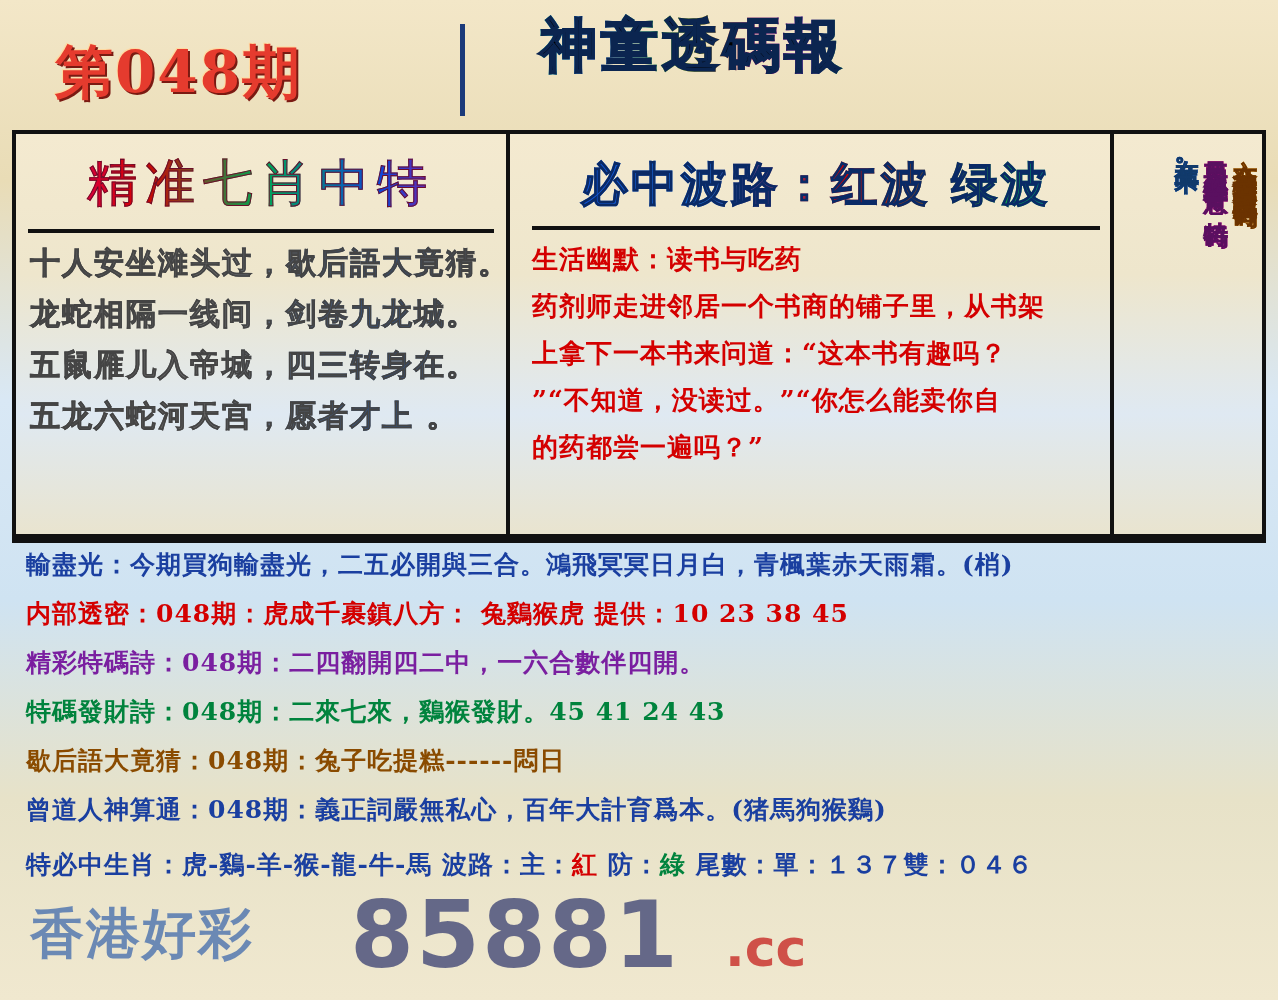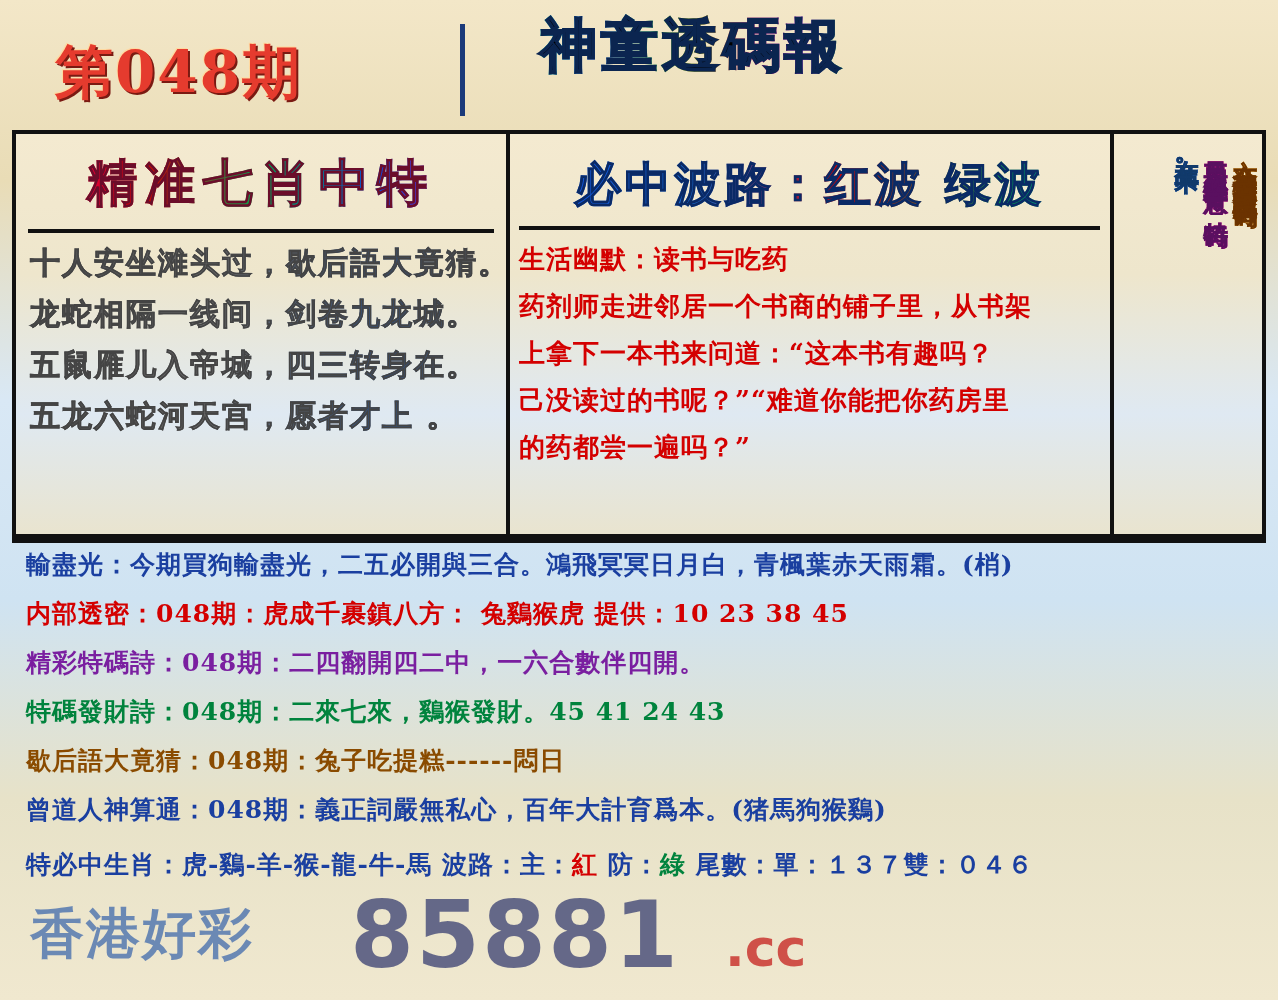--- a/index.html
+++ b/index.html
@@ -61,21 +61,21 @@
     border:4px solid #111;
     box-sizing:border-box;
     background:linear-gradient(180deg,#f4ead0 0%,#eee6cc 35%,#dfe9f2 70%,#e9e4cf 100%);
     display:flex;
   }
   .vline { width:4px; background:#111; }
   
   #col-left { width:490px; position:relative; padding:6px 8px 0 8px; box-sizing:border-box; }
   #left-title {
     font-family:"DejaVu Serif", serif;
-    font-weight:bold;
+    font-weight:normal;
     font-size:50px;
     letter-spacing:8px;
     text-align:center;
     margin-top:10px;
     background:linear-gradient(90deg,#e2007a 0%,#d40000 25%,#00a651 50%,#0d47d9 75%,#e2007a 100%);
     -webkit-background-clip:text; background-clip:text; color:transparent;
     -webkit-text-stroke:1px #6b0d2a;
   }
   #left-zodiac {
     font-family:"DejaVu Serif", serif;
@@ -95,21 +95,21 @@
     font-size:30px;
     letter-spacing:2px;
     margin:10px 0 0 6px;
     color:#3a3a3a;
     background:linear-gradient(90deg,#4a4a4a 0%,#6d6d6d 40%,#2f4f7f 75%,#555 100%);
     -webkit-background-clip:text; background-clip:text; color:transparent;
     -webkit-text-stroke:0.6px #444;
     white-space:nowrap;
   }
   
-  #col-mid { width:610px; position:relative; padding:6px 8px 0 7px; box-sizing:border-box; }
+  #col-mid { width:610px; position:relative; padding:6px 8px 0 20px; box-sizing:border-box; }
   #mid-title {
     font-family:"DejaVu Serif", serif;
     font-weight:bold;
     font-size:46px;
     letter-spacing:4px;
     text-align:center;
     margin-top:14px;
     background:linear-gradient(90deg,#0d47d9 0%,#1a6fd4 30%,#d40000 55%,#00a651 85%,#0d47d9 100%);
     -webkit-background-clip:text; background-clip:text; color:transparent;
     -webkit-text-stroke:1.2px #0a2a66;
@@ -227,21 +227,21 @@
     </div>
 
     <div class="vline"></div>
 
     <div id="col-mid">
       <div id="mid-title">必中波路：红波 绿波</div>
       <div id="mid-rule"></div>
       <div class="joke-line first">生活幽默：读书与吃药</div>
       <div class="joke-line">药剂师走进邻居一个书商的铺子里，从书架</div>
       <div class="joke-line">上拿下一本书来问道：“这本书有趣吗？</div>
-      <div class="joke-line">己没读过的书呢？”“难道你能把你药房里</div>
+      <div class="joke-line">”“不知道，没读过。”“你怎么能卖你自</div>
       <div class="joke-line">的药都尝一遍吗？”</div>
     </div>
 
     <div class="vline"></div>
 
     <div id="col-right">
       <div class="vcol" id="vcol-1">在其中。</div>
       <div class="vcol" id="vcol-2">只要用心解开诗意，特码</div>
       <div class="vcol" id="vcol-3">六合神童特别奉献透碼诗码</div>
     </div>

